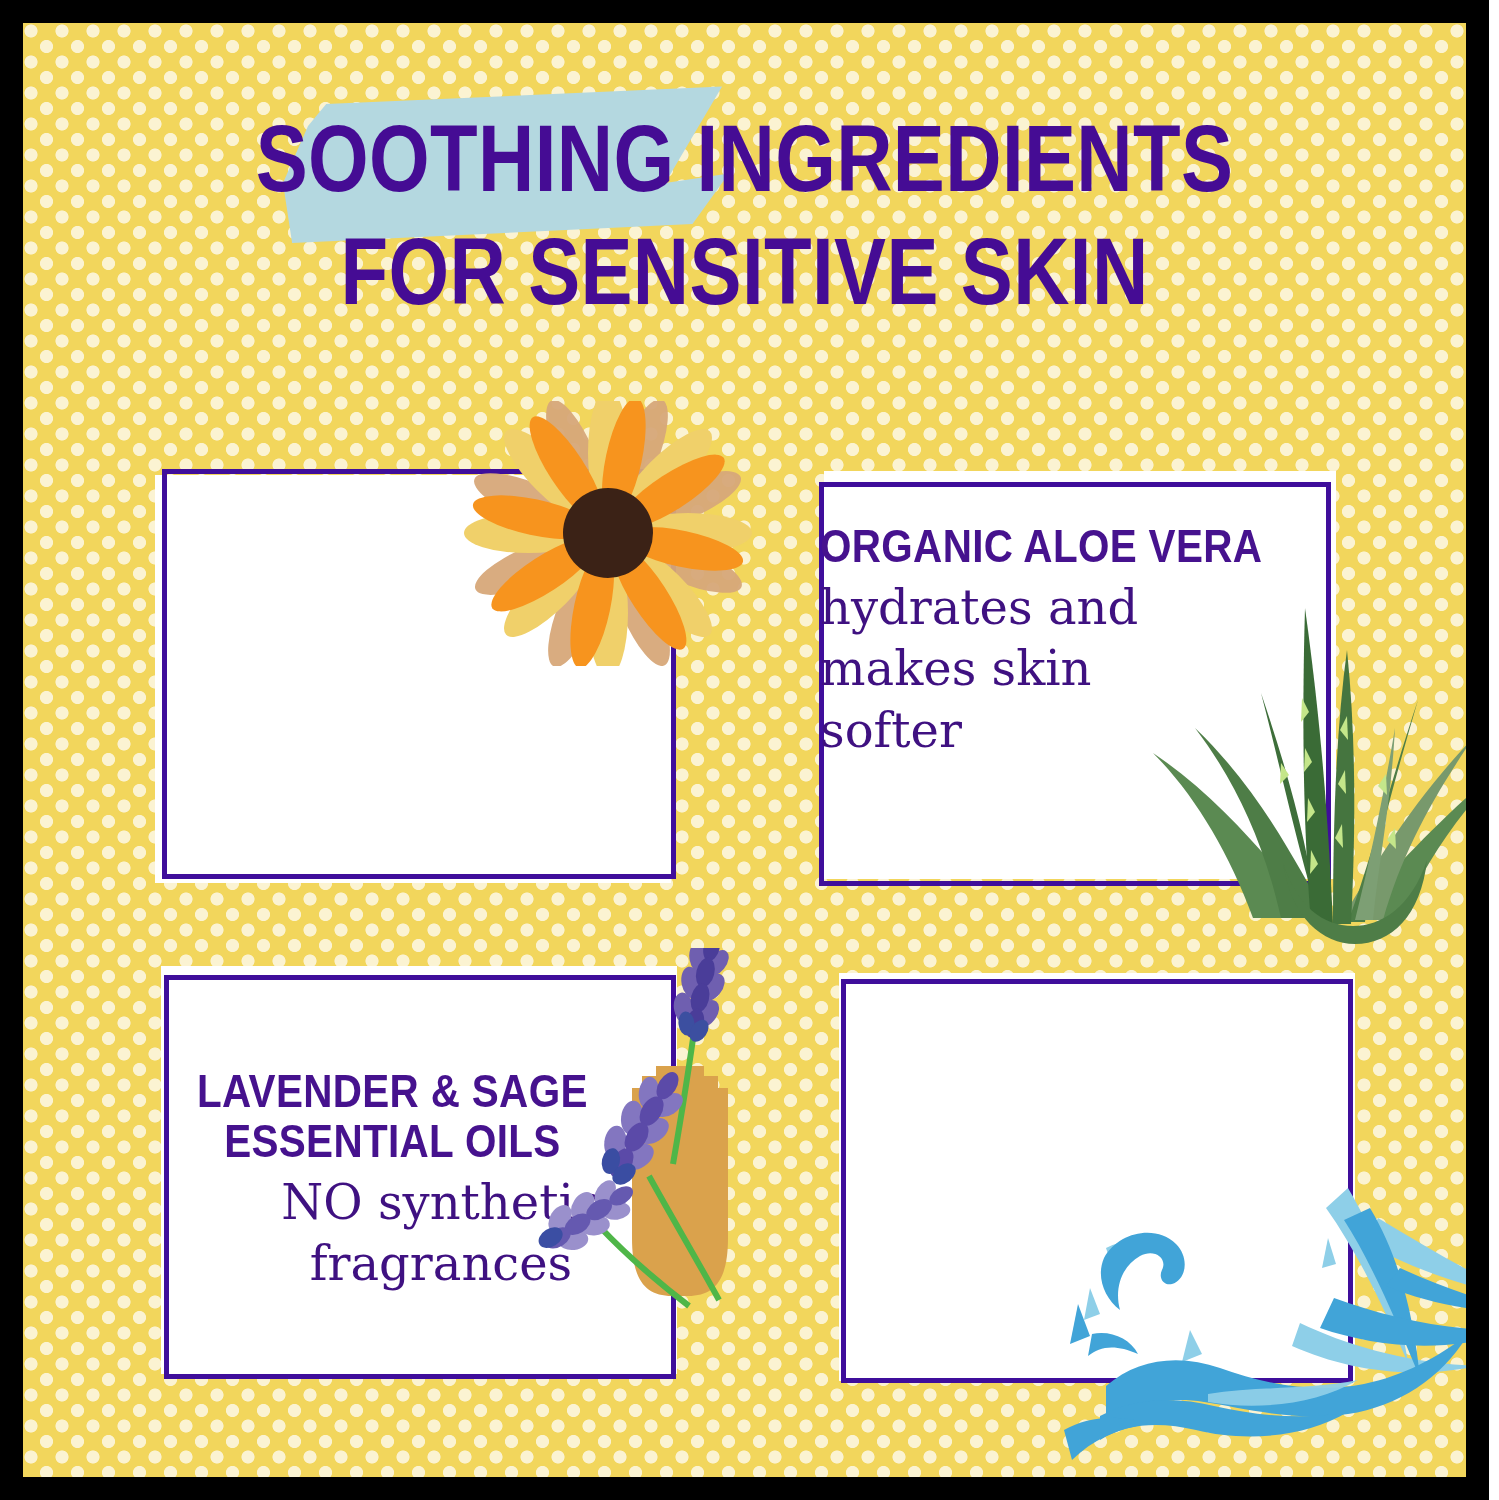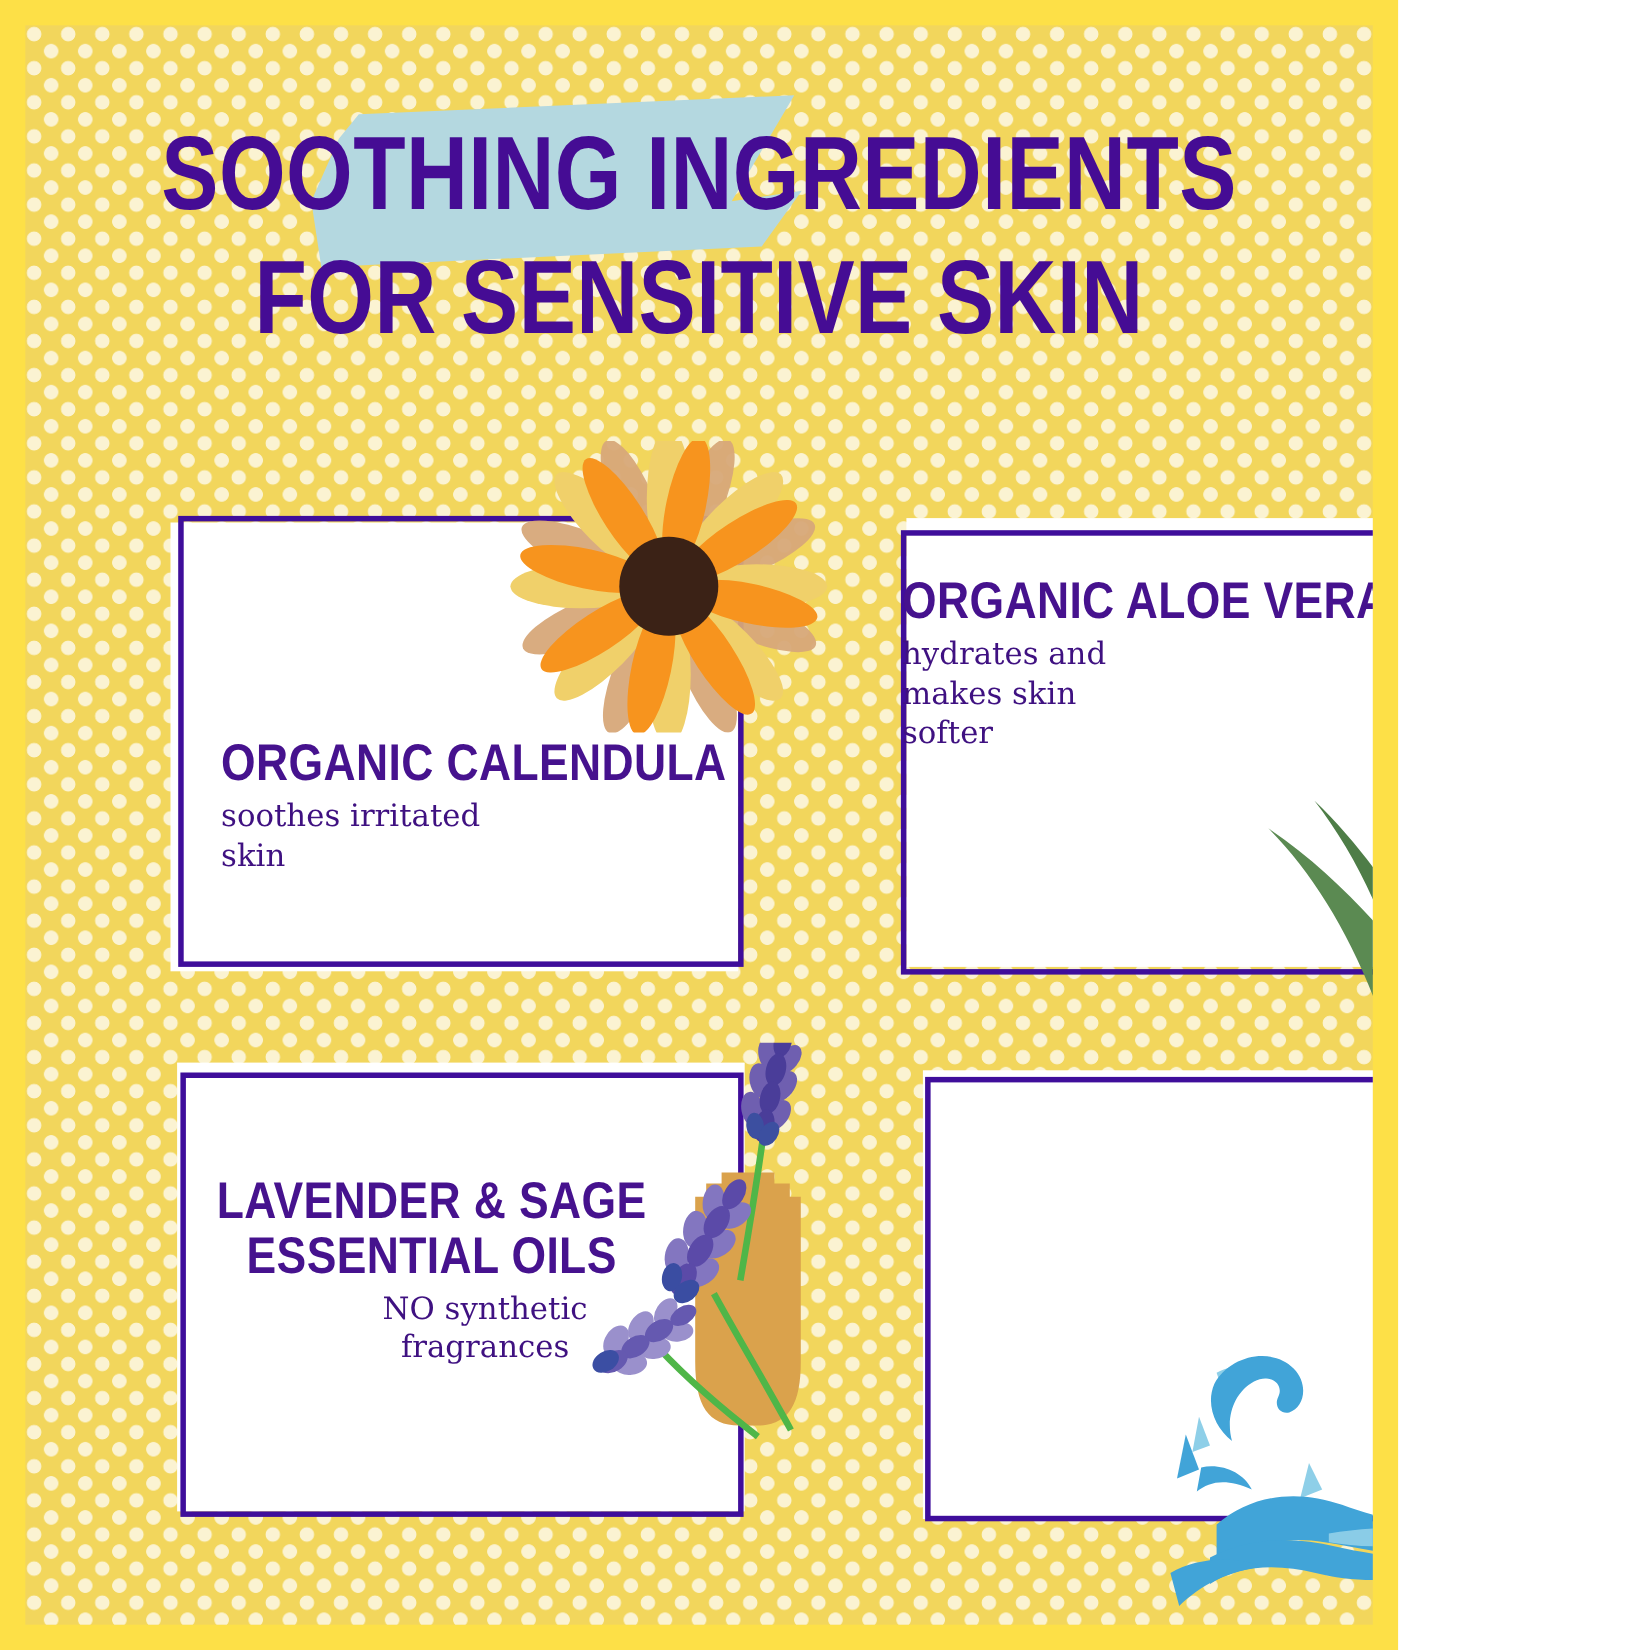--- a/index.html
+++ b/index.html
@@ -2,24 +2,24 @@
 <html><head>
 <meta charset="utf-8">
 <style>
   html, body {
     margin: 0;
     padding: 0;
     background: #ffffff;
   }
   #poster {
     position: relative;
-    width: 1271px;
+    width: 1489px;
     height: 1500px;
     overflow: hidden;
-    background: #fde047;
+    background: #000000;
     font-family: "Liberation Sans", sans-serif;
   }
   
   #dot-field {
     position: absolute;
     left: 23px;
     top: 23px;
     right: 23px;
     bottom: 23px;
     background-color: #f2d65c;
@@ -87,21 +87,21 @@
     font-size: 47px;
     line-height: 1.06;
     color: #46128e;
     letter-spacing: 0.4px;
     transform: scaleX(0.86);
     transform-origin: left center;
     white-space: nowrap;
   }
   .card-body {
     font-family: "DejaVu Serif", "Liberation Serif", serif;
-    font-size: 28px;
+    font-size: 48px;
     line-height: 1.28;
     color: #3f1181;
     margin-top: 6px;
     white-space: pre-line;
   }
 
   
   #card1-white  { left: 132px; top: 452px; width: 516px; height: 408px; }
   #card1-frame  { left: 139px; top: 446px; width: 514px; height: 410px; }
   #card1-text   { left: 178px; top: 645px; width: 470px; }
@@ -134,25 +134,20 @@
   <div id="dot-field">
 
     <div id="title-block">
       <div id="title-banner"></div>
       <div class="title-line" id="title-line-1">SOOTHING INGREDIENTS</div>
       <div class="title-line" id="title-line-2">FOR SENSITIVE SKIN</div>
     </div>
 
     <div class="card-white" id="card1-white"></div>
     <div class="card-frame" id="card1-frame"></div>
-    <div class="card-text" id="card1-text">
-      <div class="card-heading">ORGANIC CALENDULA</div>
-      <div class="card-body">soothes irritated
-skin</div>
-    </div>
 
     <svg class="art" id="art-flower" viewBox="0 0 290 265">
       <g transform="translate(145,132)">
 
         <g fill="#d7a87a" opacity="0.95">
           <ellipse cx="0" cy="-82" rx="19" ry="62" transform="rotate(22)"></ellipse>
           <ellipse cx="0" cy="-82" rx="19" ry="62" transform="rotate(67)"></ellipse>
           <ellipse cx="0" cy="-82" rx="19" ry="62" transform="rotate(112)"></ellipse>
           <ellipse cx="0" cy="-82" rx="19" ry="62" transform="rotate(157)"></ellipse>
           <ellipse cx="0" cy="-82" rx="19" ry="62" transform="rotate(202)"></ellipse>

